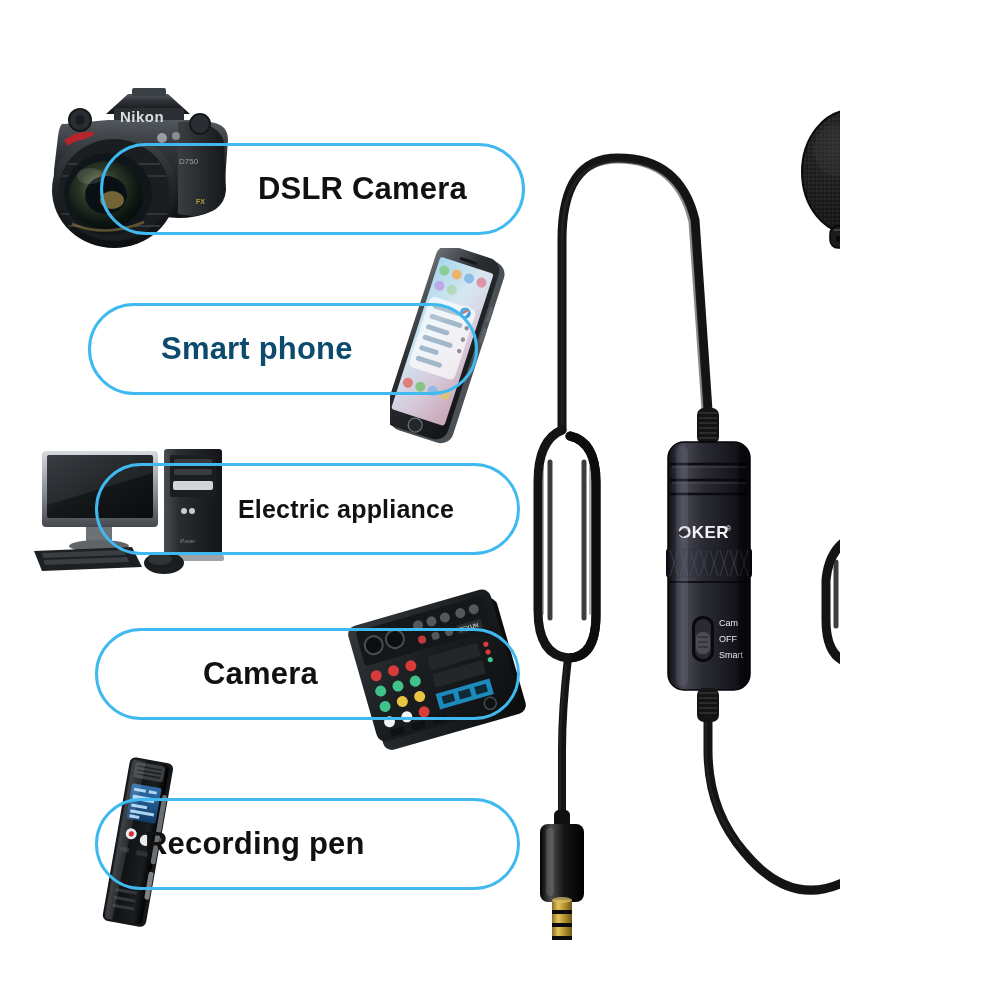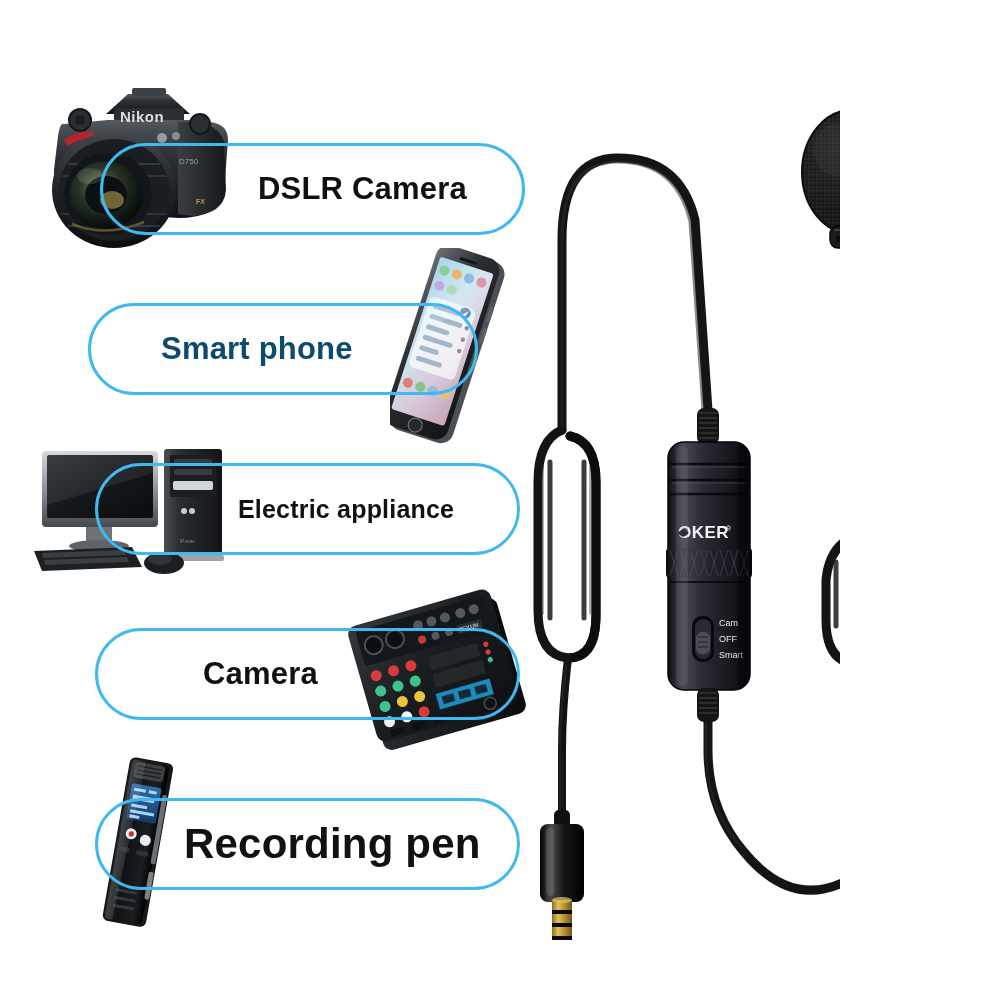--- a/index.html
+++ b/index.html
@@ -391,21 +391,21 @@
       <div class="callout" style="left: 88px; top: 303px; width: 390px; height: 92px;">
         <span class="callout-label" style="margin-left: 70px; font-size: 31px; color: #0c4a6e; text-align: center;">Smart phone</span>
       </div>
       <div class="callout" style="left: 95px; top: 463px; width: 425px; height: 92px;">
         <span class="callout-label" style="margin-left: 140px; font-size: 25px; color: rgb(17, 17, 17);">Electric appliance</span>
       </div>
       <div class="callout" style="left: 95px; top: 628px; width: 425px; height: 92px;">
         <span class="callout-label" style="margin-left: 105px; font-size: 31px; color: rgb(17, 17, 17);">Camera</span>
       </div>
       <div class="callout" style="left: 95px; top: 798px; width: 425px; height: 92px;">
-        <span class="callout-label" style="margin-left: 86px; font-size: 42px; color: rgb(17, 17, 17);">Recording pen</span>
+        <span class="callout-label" style="margin-left: 47px; font-size: 31px; color: rgb(17, 17, 17);">Recording pen</span>
       </div>
     </div>
 
   <div id="mic-assembly">
     <svg width="500" height="830" viewBox="0 0 500 830">
       <defs>
         <linearGradient id="cableG" x1="0" y1="0" x2="1" y2="0">
           <stop offset="0" stop-color="#000000"></stop>
           <stop offset="0.3" stop-color="#3a3a3a"></stop>
           <stop offset="0.6" stop-color="#121212"></stop>

